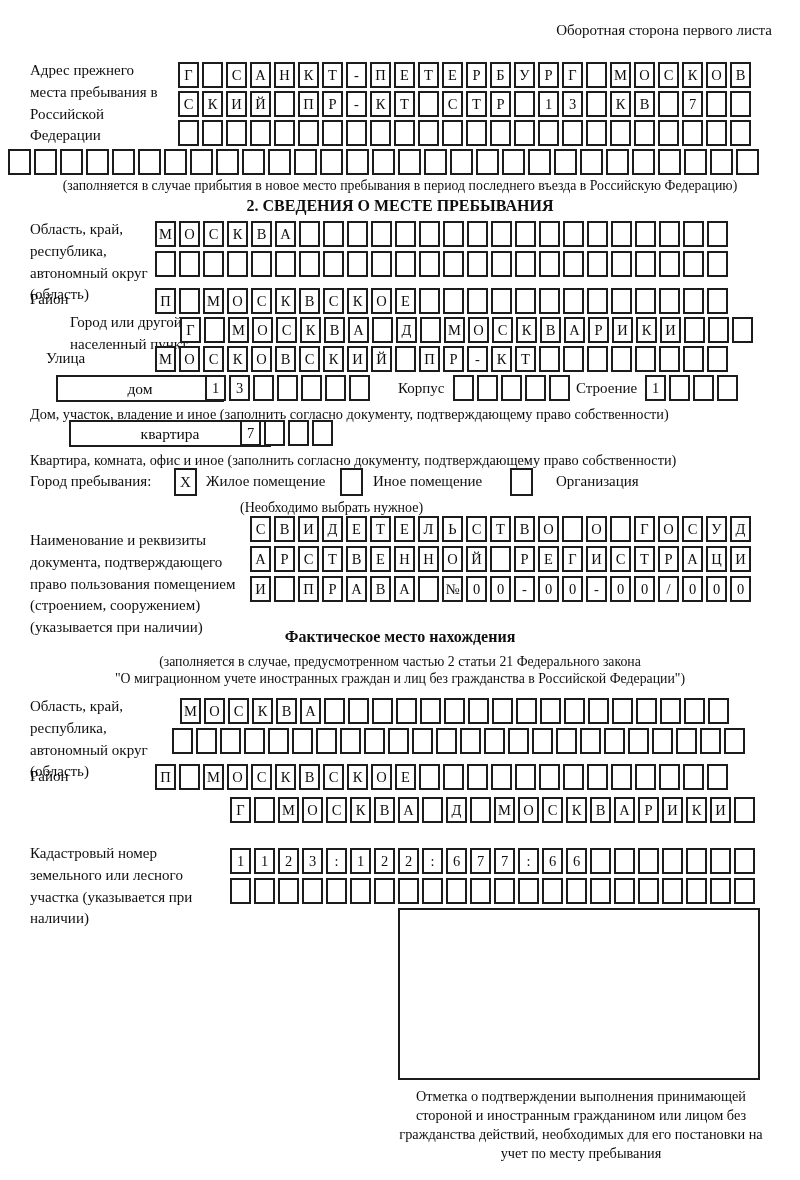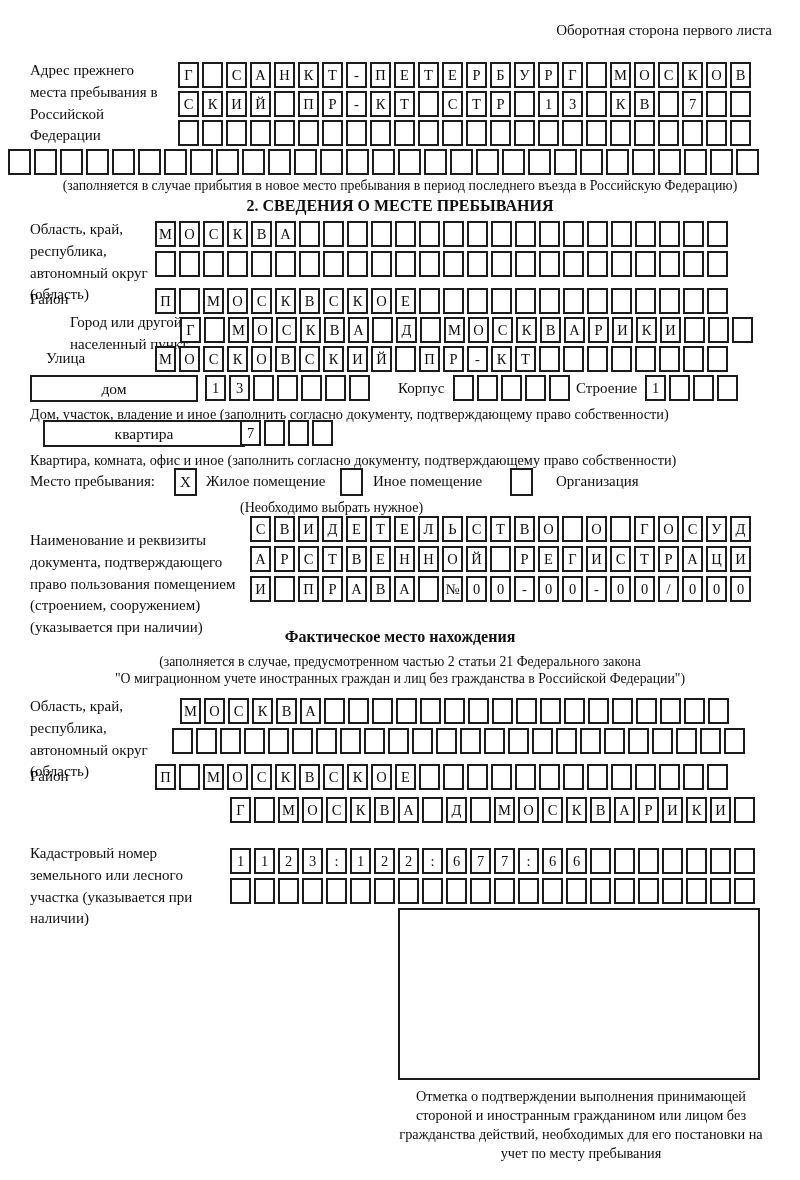--- a/index.html
+++ b/index.html
@@ -14,21 +14,21 @@
   .bold{font-weight:bold;text-align:center;}
   .cells{position:absolute;display:flex;gap:3px;}
   .cell{
     width:21px;height:26px;box-sizing:border-box;border:2px solid #1c1c1c;
     display:flex;align-items:center;justify-content:center;
     font-size:14.5px;line-height:1;background:#fff;
   }
   .cells.wide .cell{width:23px;}
   .labelbox{
     position:absolute;box-sizing:border-box;border:2px solid #1c1c1c;height:27px;
-    display:flex;align-items:center;justify-content:center;font-size:15.5px;background:#fff;
+    display:flex;align-items:center;justify-content:center;font-size:15.5px;background:#fff;margin-left:26px;
   }
   .cbx{
     position:absolute;width:23px;height:28px;box-sizing:border-box;border:2px solid #1c1c1c;
     display:flex;align-items:center;justify-content:center;font-size:15px;background:#fff;
   }
   .stampbox{position:absolute;box-sizing:border-box;border:2px solid #1c1c1c;background:#fff;}
 </style>
 </head>
 <body>
 
@@ -317,21 +317,21 @@
 
   <div class="labelbox" style="left:43px;top:420px;width:202px;">квартира</div>
   <div class="cells" style="left:240px;top:420px;">
       <span class="cell">7</span>
       <span class="cell"></span>
       <span class="cell"></span>
       <span class="cell"></span>
     </div>
   <div class="abs" style="left:30px;top:452px;font-size:14.3px;">Квартира, комната, офис и иное (заполнить согласно документу, подтверждающему право собственности)</div>
 
-  <div class="abs lbl" style="left:30px;top:471px;">Место пребывания:</div>
+  <div class="abs lbl" style="left:30px;top:471px;">Город пребывания:</div>
   <div class="cbx" style="left:174px;top:468px;">X</div>
   <div class="abs lbl" style="left:206px;top:471px;">Жилое помещение</div>
   <div class="cbx" style="left:340px;top:468px;"></div>
   <div class="abs lbl" style="left:373px;top:471px;">Иное помещение</div>
   <div class="cbx" style="left:510px;top:468px;"></div>
   <div class="abs lbl" style="left:556px;top:471px;">Организация</div>
   <div class="abs" style="left:240px;top:500px;font-size:14px;">(Необходимо выбрать нужное)</div>
 
   <div class="abs lbl" style="left:30px;top:514px;width:212px;margin-top:16px;">Наименование и реквизиты документа, подтверждающего право пользования помещением (строением, сооружением) (указывается при наличии)</div>
   <div class="cells" style="left:250px;top:516px;">

